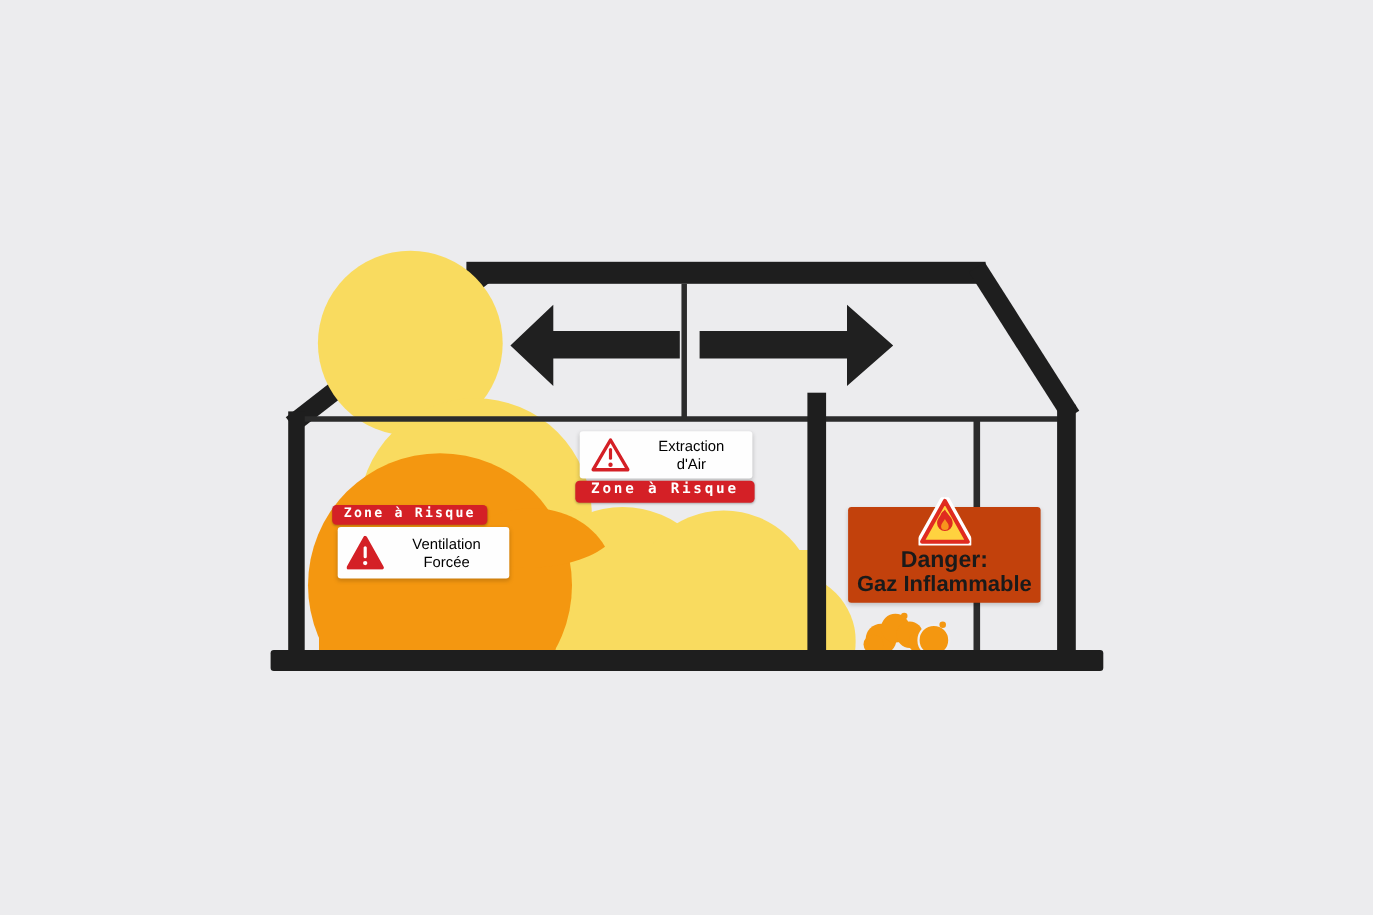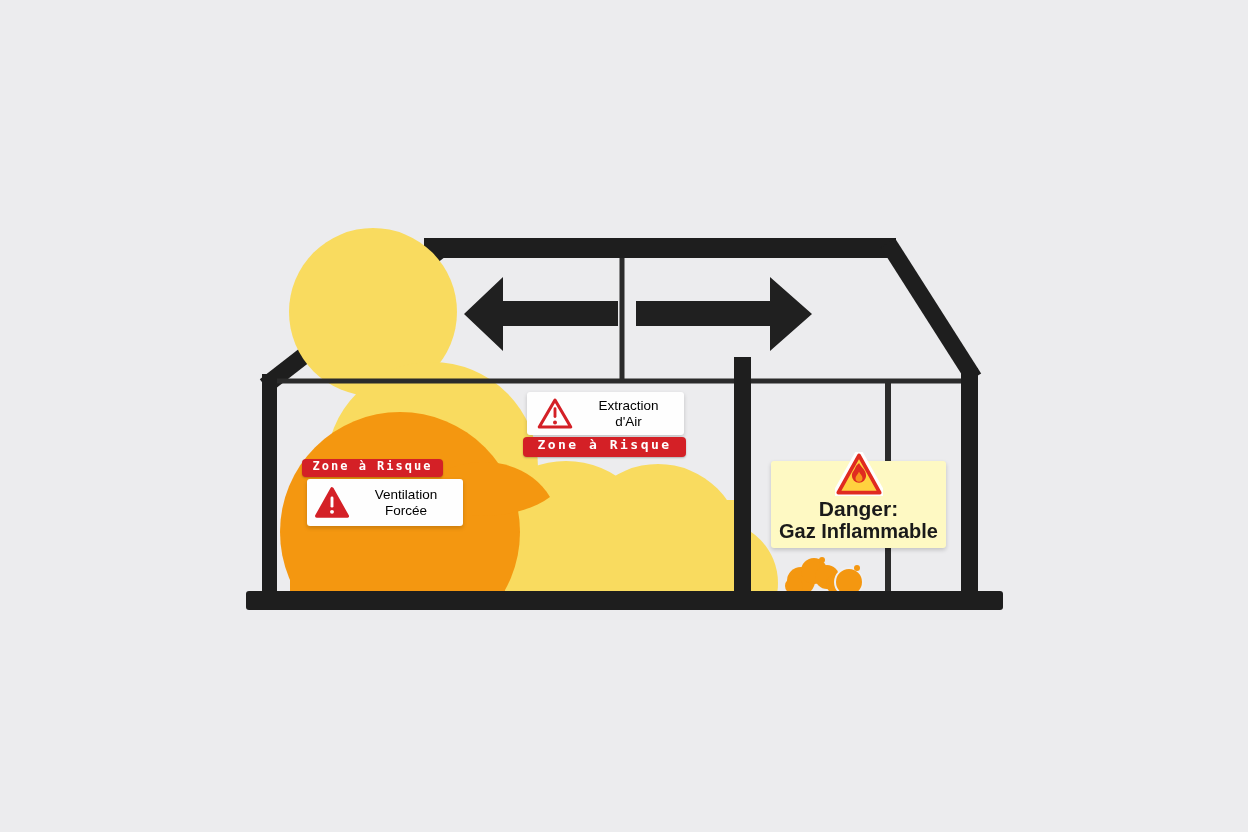--- a/index.html
+++ b/index.html
@@ -47,21 +47,21 @@
   
   .lg-center{left:523px;top:392px;width:165px;}
   .lg-center .white-sign{margin-left:4px;width:157px;height:43px;padding-left:10px;box-sizing:border-box;}
   .lg-center .sign-text{font-size:13.5px;}
   .lg-center .red-banner{margin-top:2px;width:163px;height:20px;font-size:13px;letter-spacing:2.5px;}
 
   
   .lg-right{left:771px;top:452px;width:175px;}
   .lg-right .danger-box{
     position:relative;margin-top:9px;width:175px;height:87px;
-    background:#fef9c3;border-radius:3px;
+    background:#c2410c;border-radius:3px;
     box-shadow:0 2px 4px rgba(0,0,0,.18);
     text-align:center;box-sizing:border-box;padding-top:36px;
   }
   .lg-right .flame-wrap{
     position:absolute;left:50%;top:-9px;transform:translateX(-50%);
     width:48px;height:44px;
   }
   .danger-line1{font-size:21px;font-weight:bold;color:#1A1A1A;line-height:1.1;}
   .danger-line2{font-size:20px;font-weight:bold;color:#1A1A1A;line-height:1.15;}
 </style>

